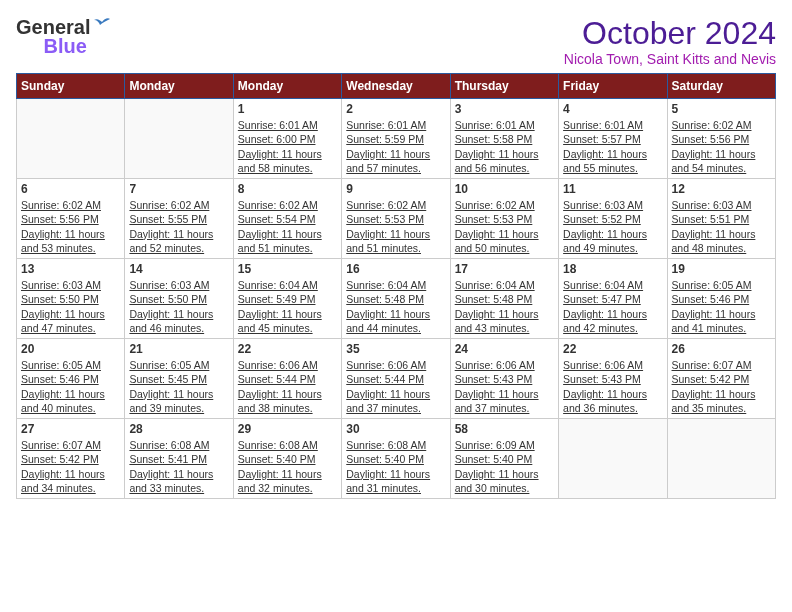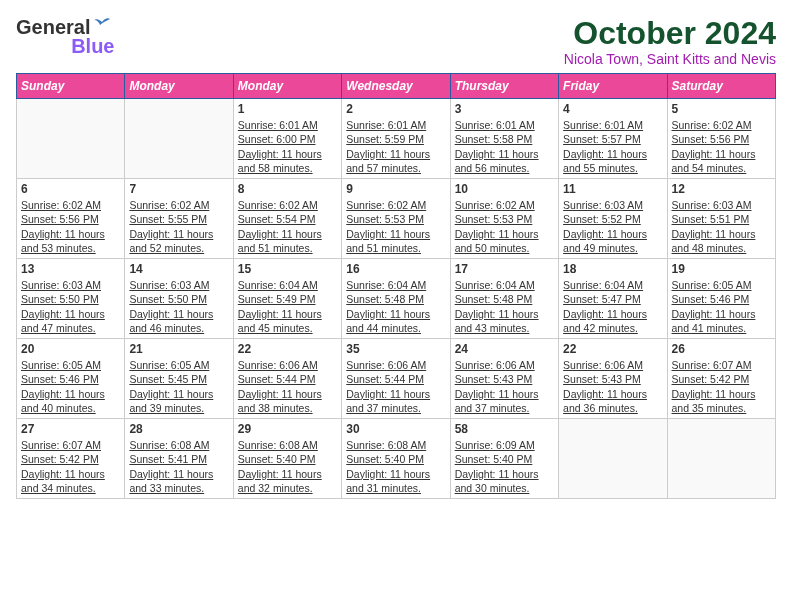--- a/index.html
+++ b/index.html
@@ -12,48 +12,47 @@
     }
     .header {
       display: flex;
       justify-content: space-between;
       align-items: flex-start;
       margin-bottom: 6px;
     }
     .logo {
       display: flex;
       flex-direction: column;
-      align-items: flex-end;
+      align-items: center;
     }
     .title-block {
       text-align: right;
     }
     .month-title {
       font-size: 32px;
-      font-weight: bold;
-      color: #14532d;
+      font-weight: normal;
+      color: #4c1d95;
       line-height: 1.1;
     }
     .location-title {
       font-size: 14px;
       color: #a21caf;
     }
     .calendar {
       width: 100%;
       border-collapse: collapse;
       font-size: 11px;
     }
     .calendar th {
-      background-color: #ec4899;
+      background-color: #7f1d1d;
       color: #fff;
       padding: 5px 4px;
       text-align: left;
       font-size: 12px;
       border: 1px solid #2a5a9f;
-      font-style: italic;
     }
     .calendar td {
       border: 1px solid #ccc;
       vertical-align: top;
       padding: 3px 4px;
       width: calc(100% / 7);
       min-height: 80px;
       height: 80px;
     }
     .calendar td.empty {

